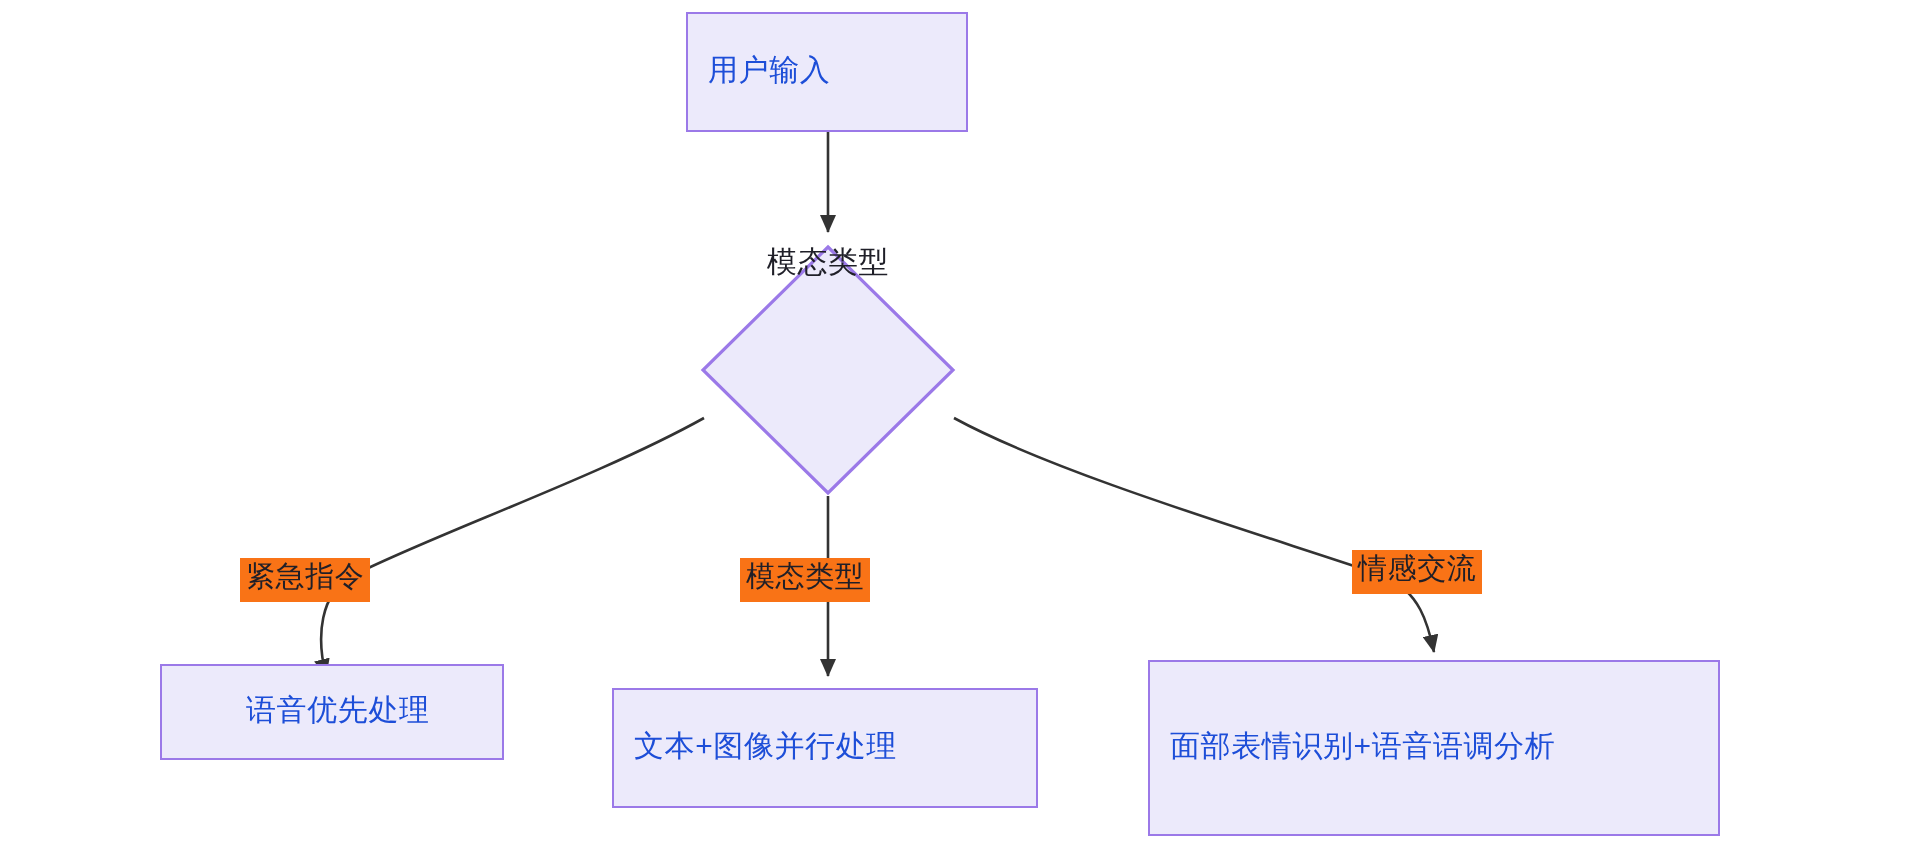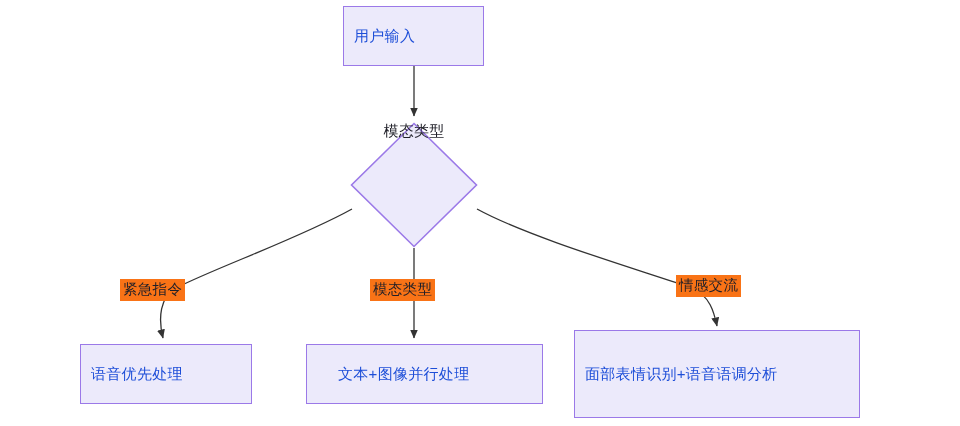--- a/index.html
+++ b/index.html
@@ -100,25 +100,25 @@
     <span class="node-label">用户输入</span>
   </div>
 
   <div class="diamond-wrap" style="left:350px; top:122px; width:128px; height:126px;">
     <svg class="diamond-shape" viewBox="0 0 128 126" preserveAspectRatio="none" xmlns="http://www.w3.org/2000/svg">
       <polygon points="64,1.5 126.5,63 64,124.5 1.5,63" fill="#ECEAFB" stroke="#9B79E8" stroke-width="1.6"></polygon>
     </svg>
     <span class="diamond-text">模态类型</span>
   </div>
 
-  <div class="node" style="left:80px; top:344px; width:172px; height:60px;">
+  <div class="node" style="left:80px; top:332px; width:172px; height:48px;padding-left:32px;">
     <span class="node-label">语音优先处理</span>
   </div>
 
-  <div class="node" style="left:306px; top:344px; width:237px; height:60px;padding-left:21px;">
+  <div class="node" style="left:306px; top:344px; width:213px; height:60px;">
     <span class="node-label">文本+图像并行处理</span>
   </div>
 
   <div class="node" style="left:574px; top:330px; width:286px; height:88px;">
     <span class="node-label" style="max-width:236px;">面部表情识别+语音语调分析</span>
   </div>
 
   <div class="edge-label" style="left:120px; top:279px;">紧急指令</div>
 
   <div class="edge-label" style="left:370px; top:279px;">模态类型</div>

